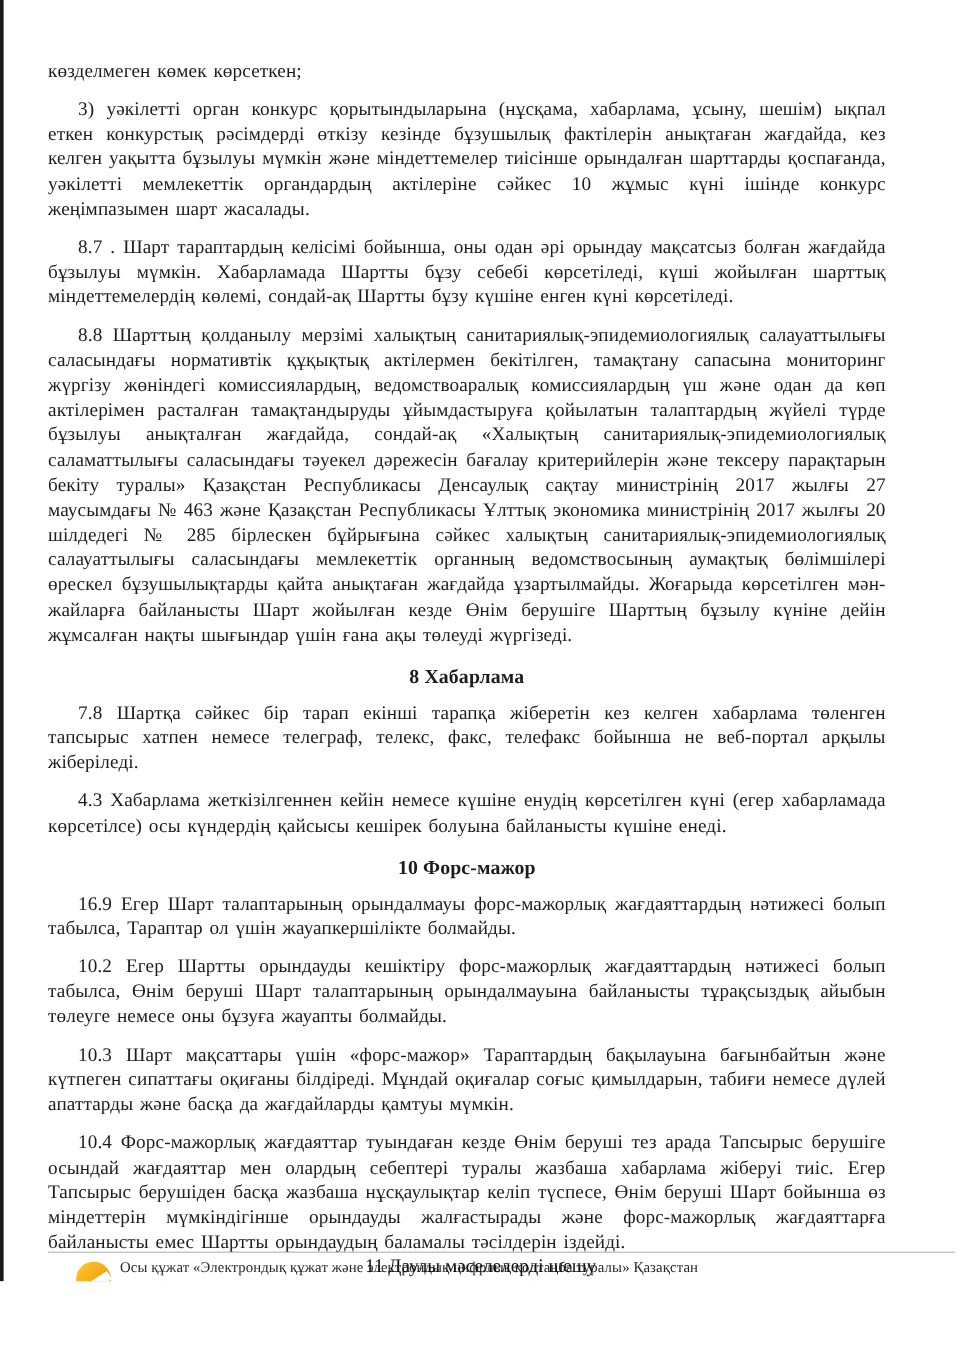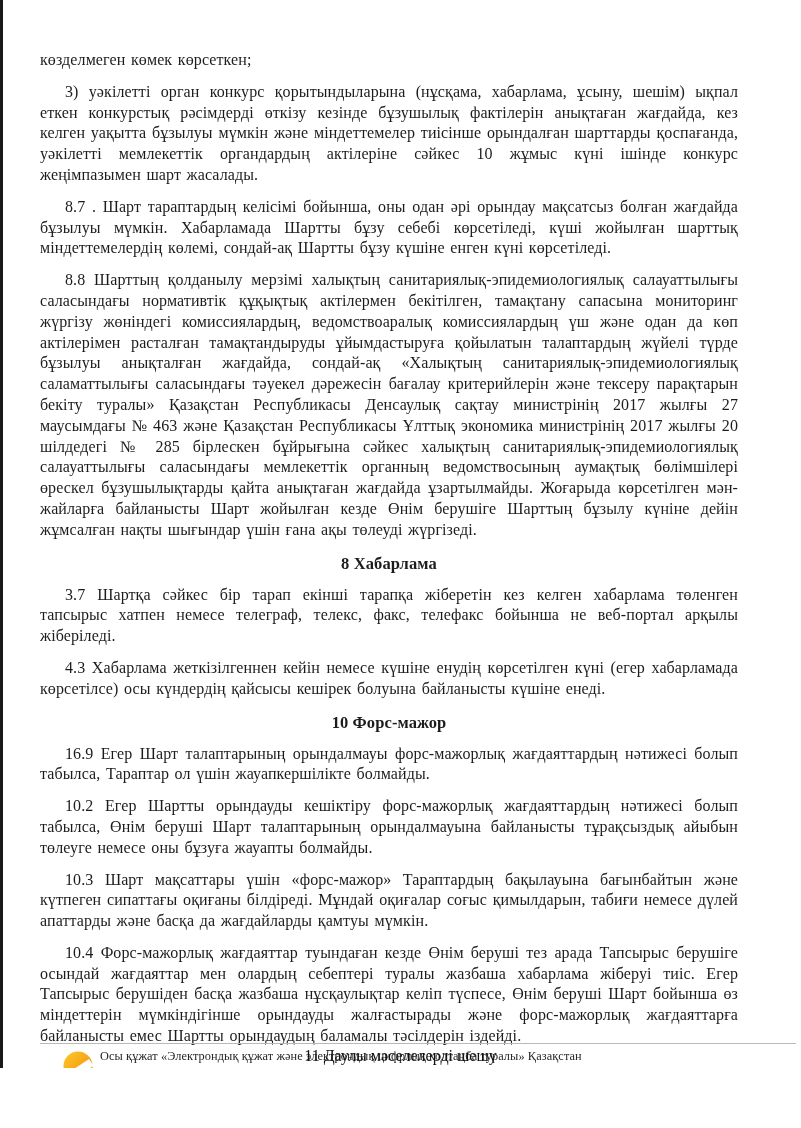--- a/index.html
+++ b/index.html
@@ -93,21 +93,21 @@
 <div class="canvas">
 
   <div class="edge-strip"></div>
 
   <div class="content">
     <p class="para cont">көзделмеген көмек көрсеткен;</p>
     <p class="para">3) уәкілетті орган конкурс қорытындыларына (нұсқама, хабарлама, ұсыну, шешім) ықпал еткен конкурстық рәсімдерді өткізу кезінде бұзушылық фактілерін анықтаған жағдайда, кез келген уақытта бұзылуы мүмкін және міндеттемелер тиісінше орындалған шарттарды қоспағанда, уәкілетті мемлекеттік органдардың актілеріне сәйкес 10 жұмыс күні ішінде конкурс жеңімпазымен шарт жасалады.</p>
     <p class="para">8.7 . Шарт тараптардың келісімі бойынша, оны одан әрі орындау мақсатсыз болған жағдайда бұзылуы мүмкін. Хабарламада Шартты бұзу себебі көрсетіледі, күші жойылған шарттық міндеттемелердің көлемі, сондай-ақ Шартты бұзу күшіне енген күні көрсетіледі.</p>
     <p class="para">8.8 Шарттың қолданылу мерзімі халықтың санитариялық-эпидемиологиялық салауаттылығы саласындағы нормативтік құқықтық актілермен бекітілген, тамақтану сапасына мониторинг жүргізу жөніндегі комиссиялардың, ведомствоаралық комиссиялардың үш және одан да көп актілерімен расталған тамақтандыруды ұйымдастыруға қойылатын талаптардың жүйелі түрде бұзылуы анықталған жағдайда, сондай-ақ «Халықтың санитариялық-эпидемиологиялық саламаттылығы саласындағы тәуекел дәрежесін бағалау критерийлерін және тексеру парақтарын бекіту туралы» Қазақстан Республикасы Денсаулық сақтау министрінің 2017 жылғы 27 маусымдағы № 463 және Қазақстан Республикасы Ұлттық экономика министрінің 2017 жылғы 20 шілдедегі № 285 бірлескен бұйрығына сәйкес халықтың санитариялық-эпидемиологиялық салауаттылығы саласындағы мемлекеттік органның ведомствосының аумақтық бөлімшілері өрескел бұзушылықтарды қайта анықтаған жағдайда ұзартылмайды. Жоғарыда көрсетілген мән-жайларға байланысты Шарт жойылған кезде Өнім берушіге Шарттың бұзылу күніне дейін жұмсалған нақты шығындар үшін ғана ақы төлеуді жүргізеді.</p>
     <div class="heading">8 Хабарлама</div>
-    <p class="para">3.7 Шартқа сәйкес бір тарап екінші тарапқа жіберетін кез келген хабарлама төленген тапсырыс хатпен немесе телеграф, телекс, факс, телефакс бойынша не веб-портал арқылы жіберіледі.</p>
+    <p class="para">7.8 Шартқа сәйкес бір тарап екінші тарапқа жіберетін кез келген хабарлама төленген тапсырыс хатпен немесе телеграф, телекс, факс, телефакс бойынша не веб-портал арқылы жіберіледі.</p>
     <p class="para">4.3 Хабарлама жеткізілгеннен кейін немесе күшіне енудің көрсетілген күні (егер хабарламада көрсетілсе) осы күндердің қайсысы кешірек болуына байланысты күшіне енеді.</p>
     <div class="heading">10 Форс-мажор</div>
     <p class="para">16.9 Егер Шарт талаптарының орындалмауы форс-мажорлық жағдаяттардың нәтижесі болып табылса, Тараптар ол үшін жауапкершілікте болмайды.</p>
     <p class="para">10.2 Егер Шартты орындауды кешіктіру форс-мажорлық жағдаяттардың нәтижесі болып табылса, Өнім беруші Шарт талаптарының орындалмауына байланысты тұрақсыздық айыбын төлеуге немесе оны бұзуға жауапты болмайды.</p>
     <p class="para">10.3 Шарт мақсаттары үшін «форс-мажор» Тараптардың бақылауына бағынбайтын және күтпеген сипаттағы оқиғаны білдіреді. Мұндай оқиғалар соғыс қимылдарын, табиғи немесе дүлей апаттарды және басқа да жағдайларды қамтуы мүмкін.</p>
     <p class="para">10.4 Форс-мажорлық жағдаяттар туындаған кезде Өнім беруші тез арада Тапсырыс берушіге осындай жағдаяттар мен олардың себептері туралы жазбаша хабарлама жіберуі тиіс. Егер Тапсырыс берушіден басқа жазбаша нұсқаулықтар келіп түспесе, Өнім беруші Шарт бойынша өз міндеттерін мүмкіндігінше орындауды жалғастырады және форс-мажорлық жағдаяттарға байланысты емес Шартты орындаудың баламалы тәсілдерін іздейді.</p>
   </div>
 
   <div class="footer-divider"></div>
 

